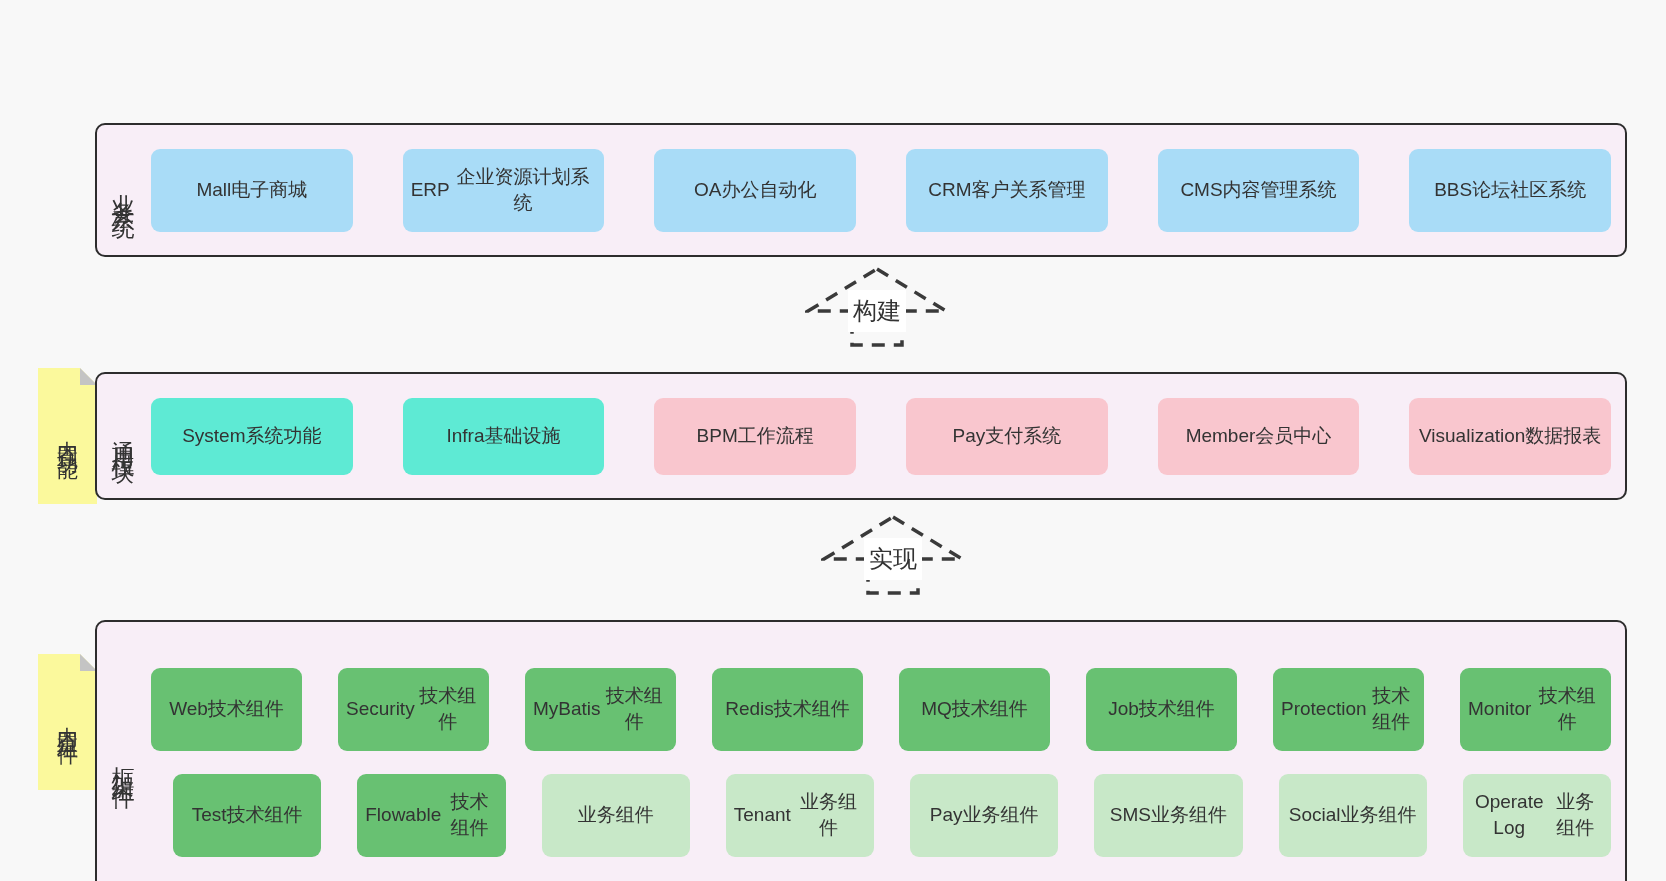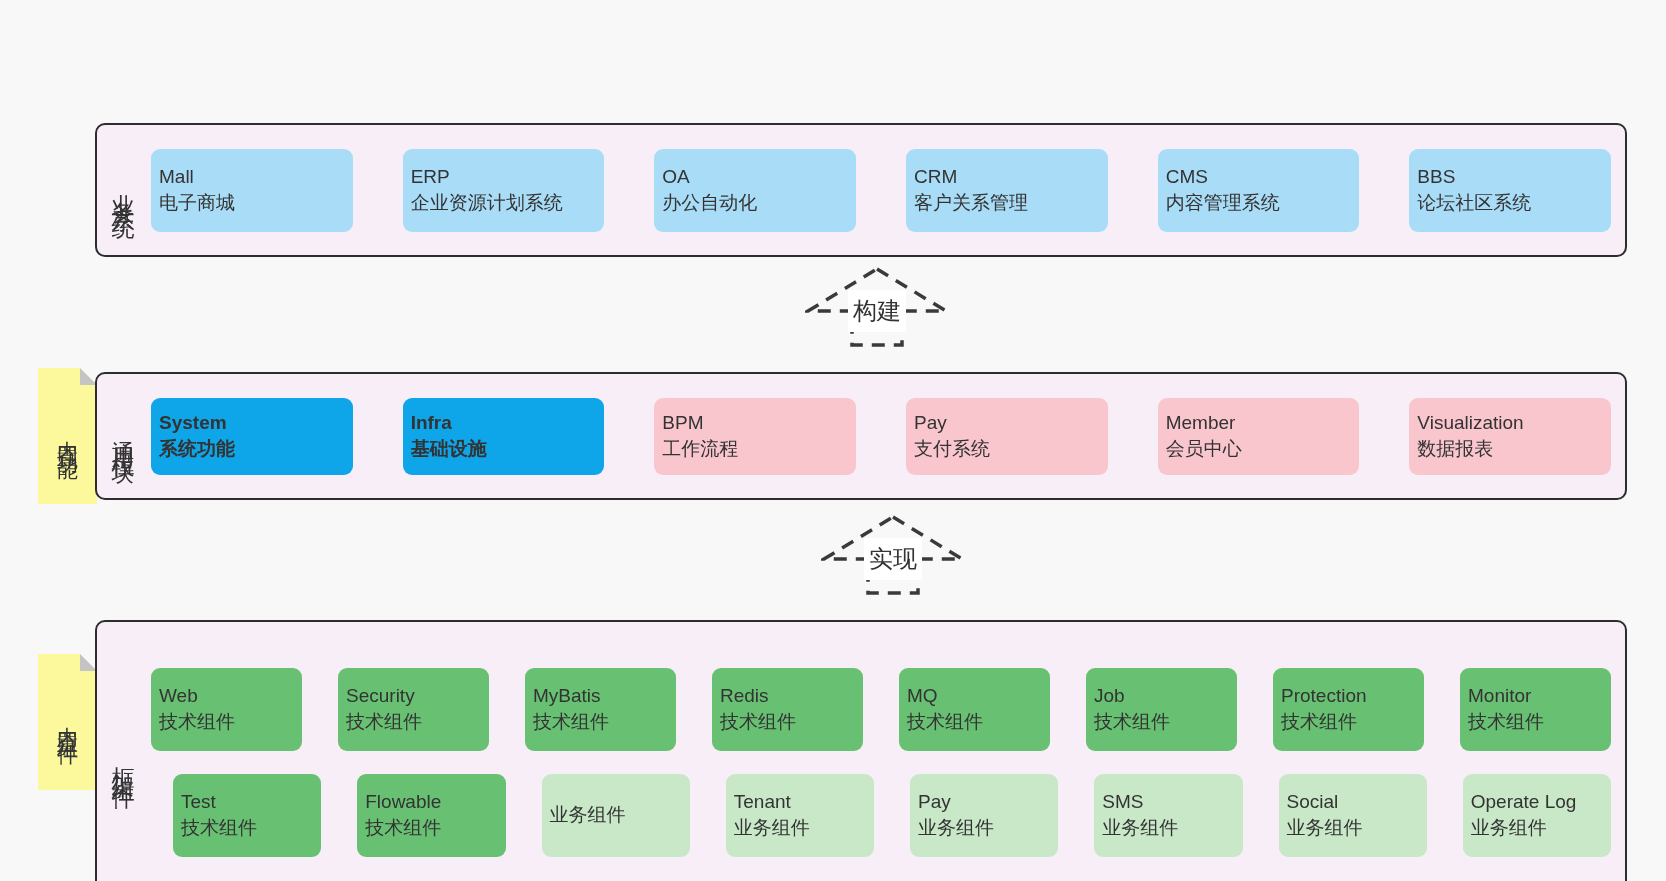--- a/index.html
+++ b/index.html
@@ -44,32 +44,32 @@
     justify-content:center;
   }
   .grid6 { display:grid; grid-template-columns:repeat(6,1fr); column-gap:50px; }
   .grid8 { display:grid; grid-template-columns:repeat(8,1fr); column-gap:36px; }
   .rowgap { margin-top:23px;margin-left:22px; }
 
   
   .box {
     border-radius:9px;
     display:flex;
-    flex-direction:column;
-    align-items:flex-start;
+    flex-direction:row;
+    align-items:center;
     justify-content:center;
     text-align:center;
     font-size:19px;
     line-height:1.35;
     padding:4px 8px;
   }
   .h83 { height:83px; }
   .h77 { height:77px; }
   .blue       { background:#a9dcf7; }
-  .red        { background:#0ea5e9;font-weight:bold; }
+  .red        { background:#5eead4; }
   .pink       { background:#f9c6ce; }
   .green      { background:#68c172; }
   .lightgreen { background:#c8e8c8; }
 
   
   .arrow { position:absolute; width:144px; height:82px; z-index:1; }
   .arrow-label {
     position:absolute;
     left:50%; top:45px;
     transform:translate(-50%,-50%);

